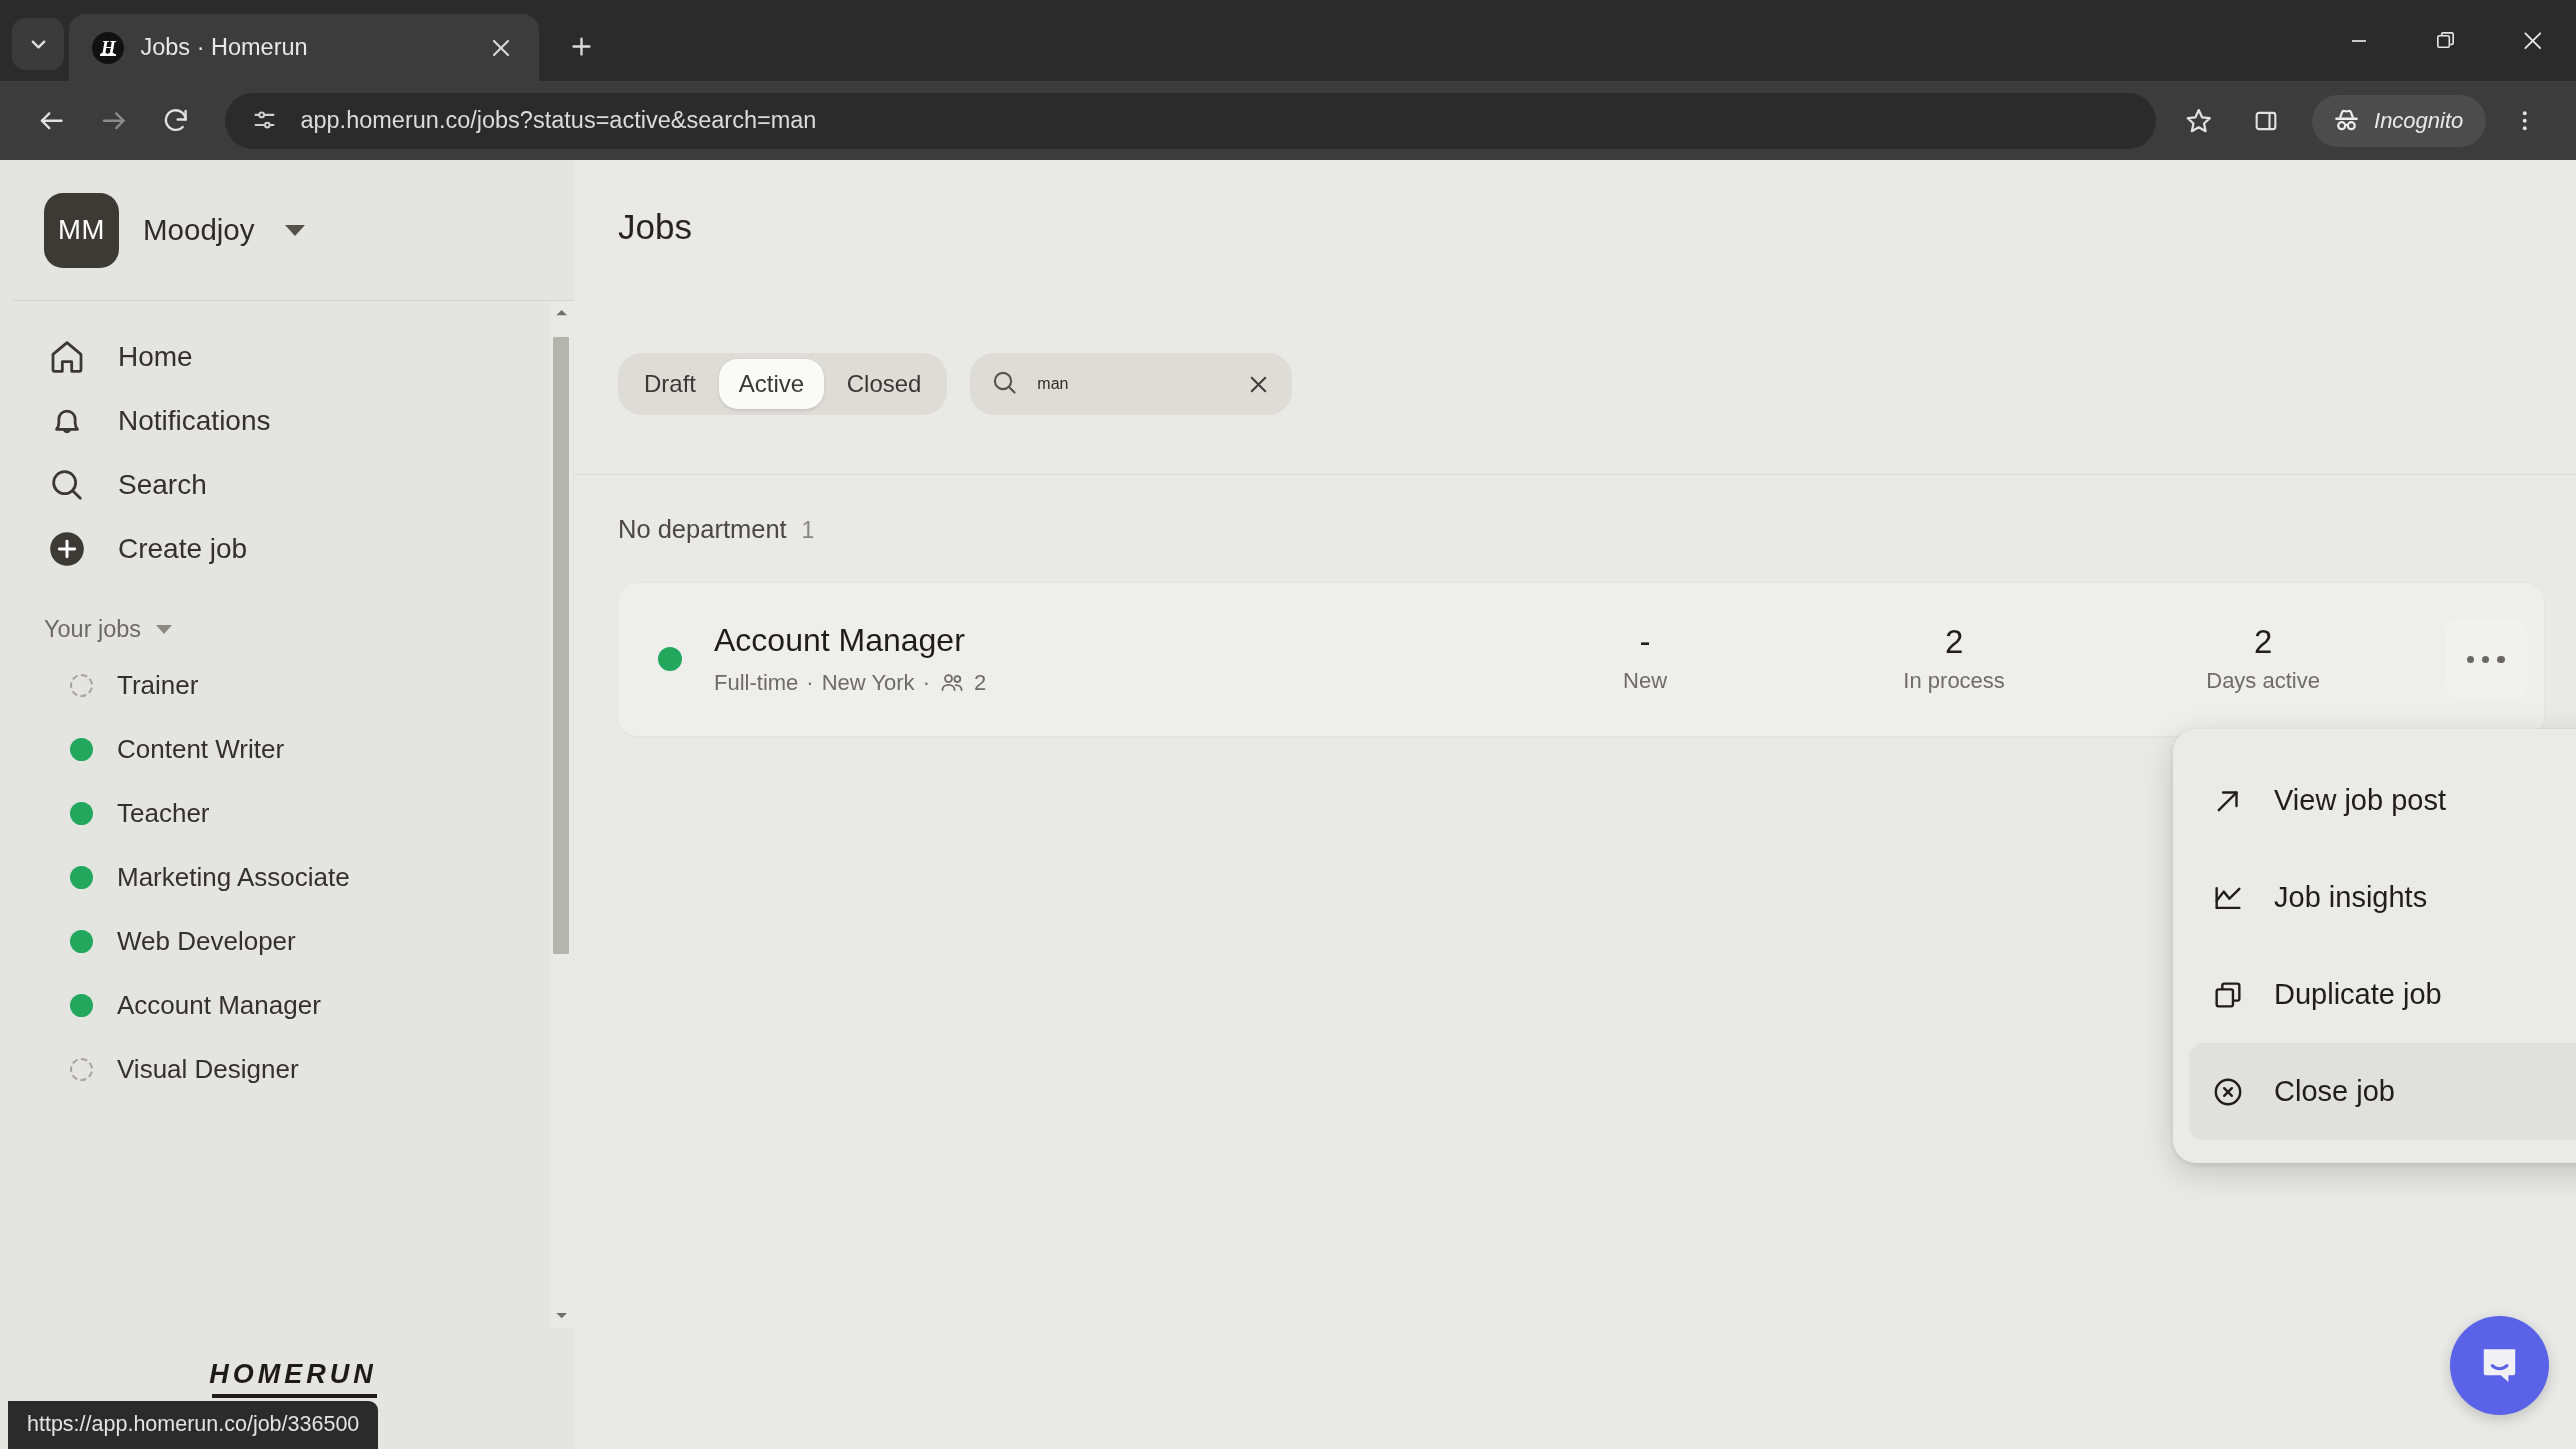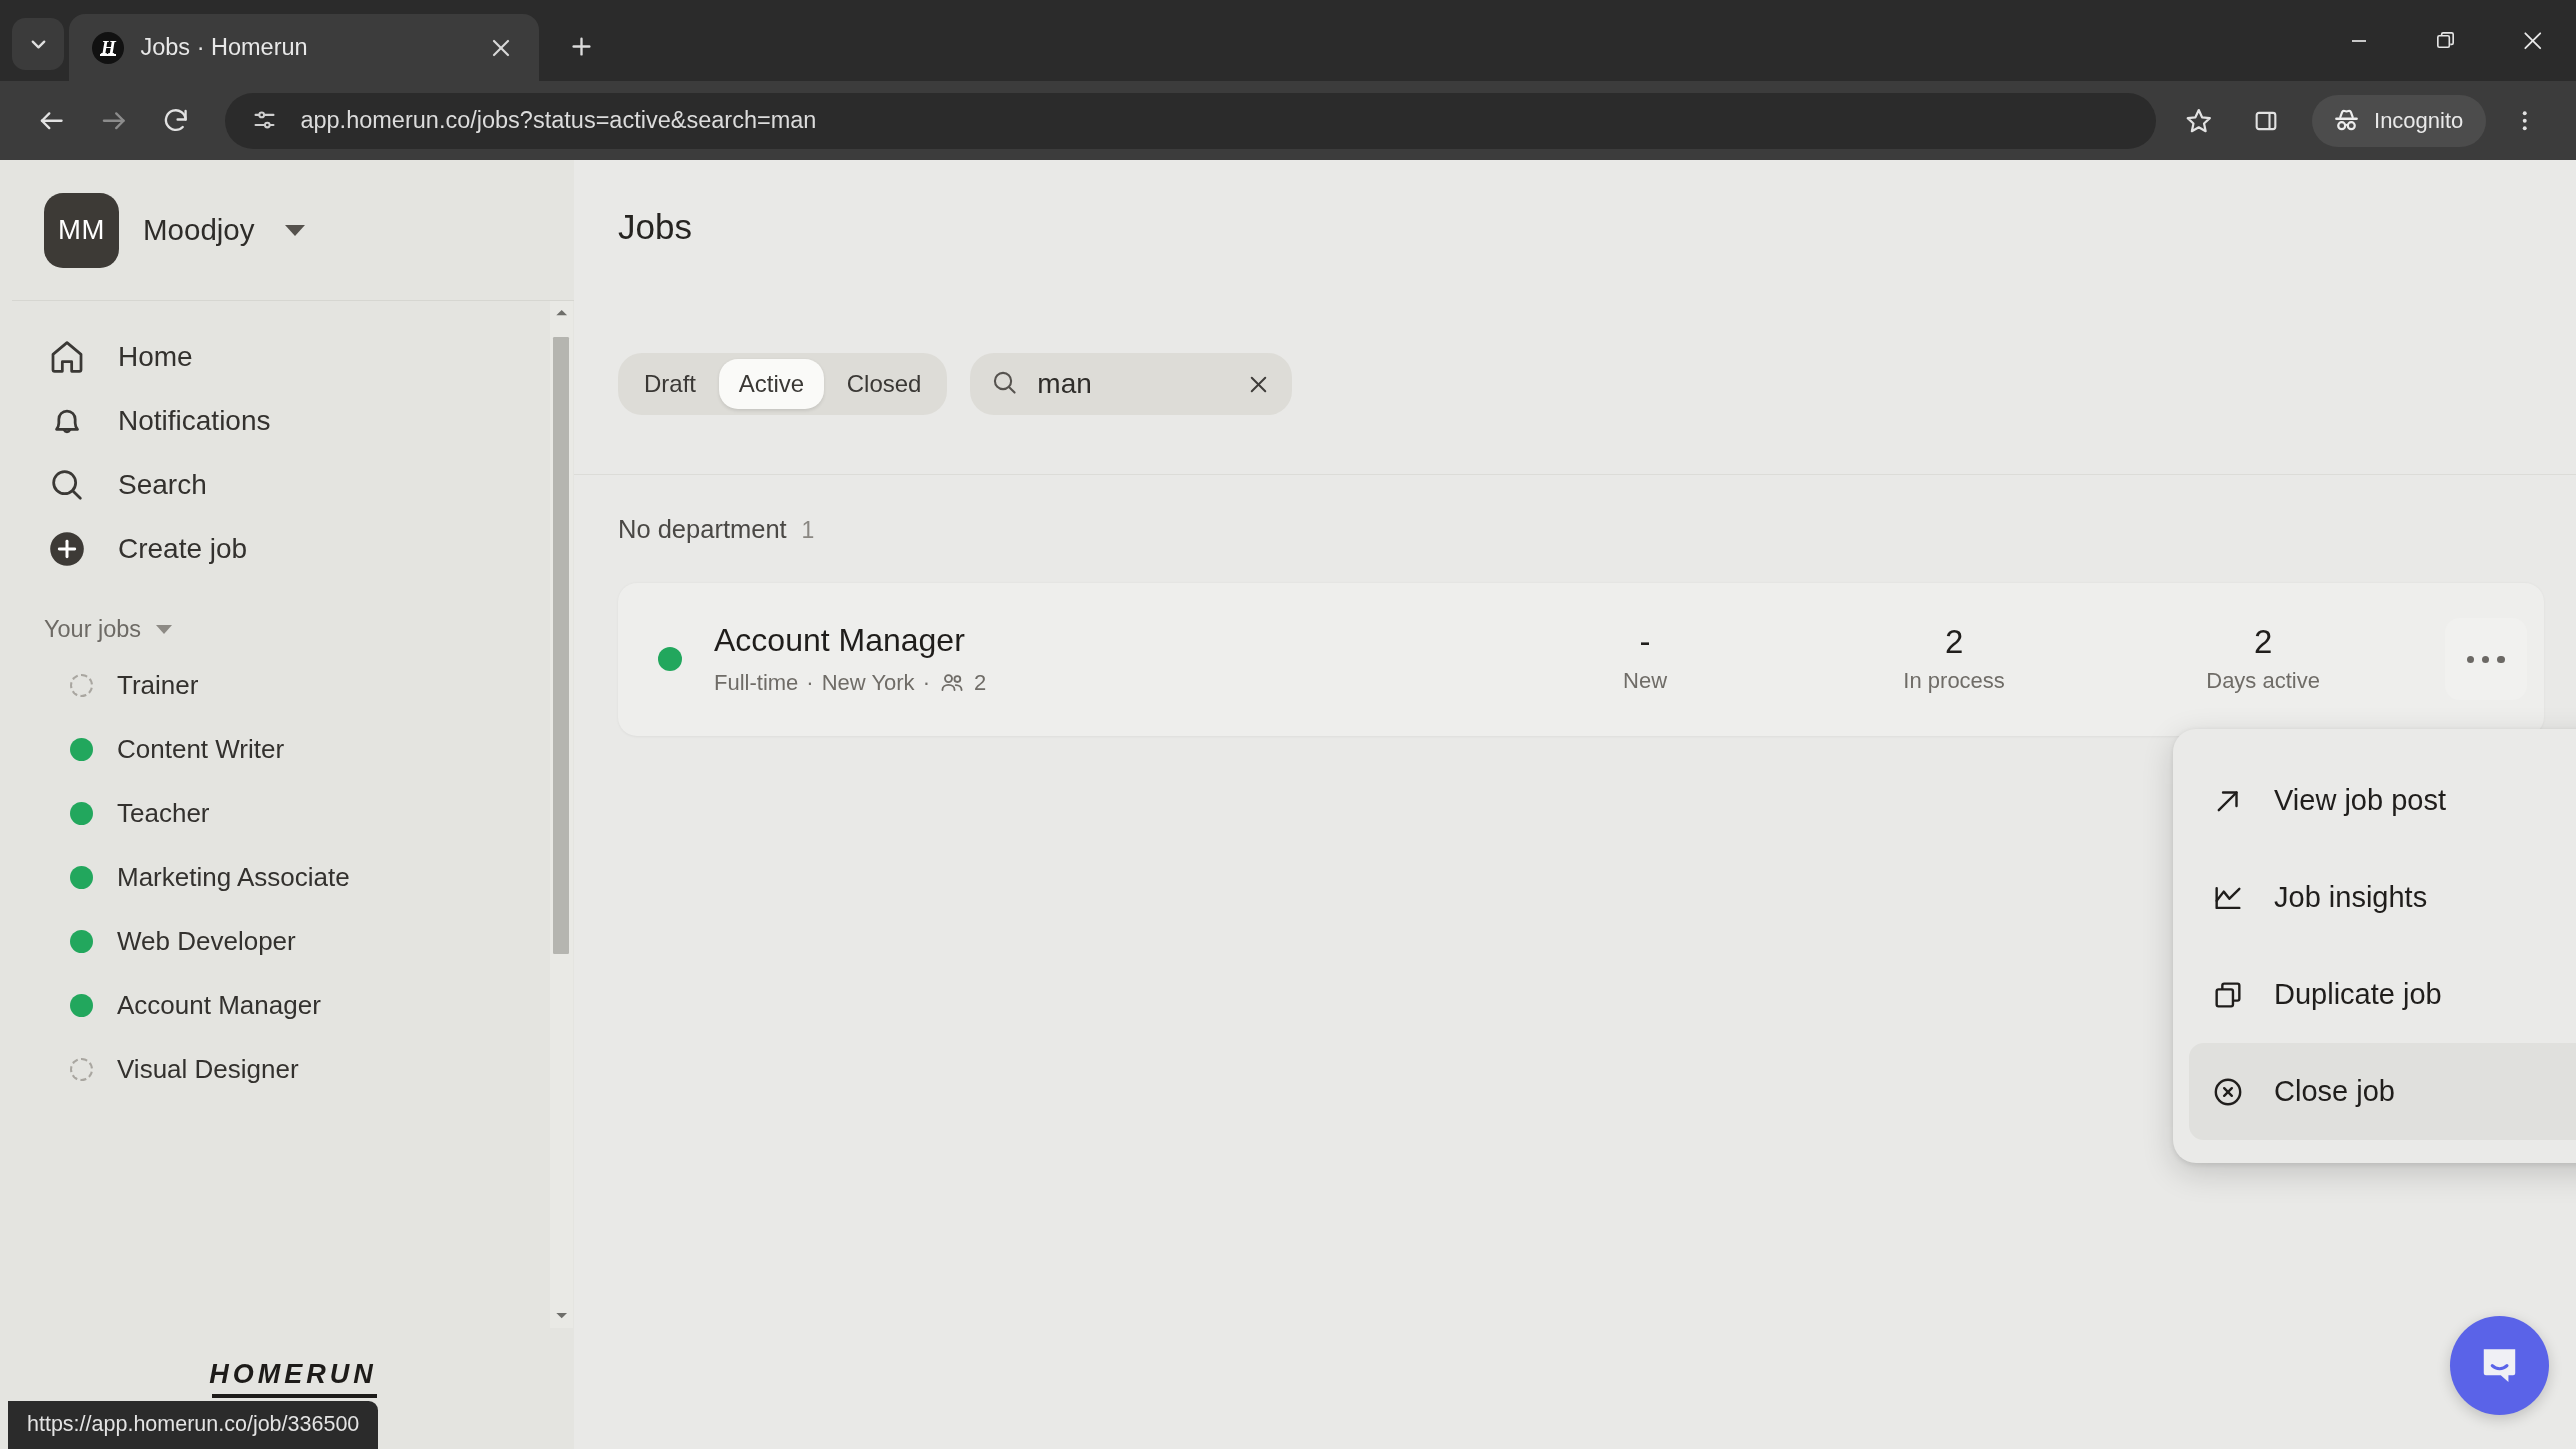--- a/index.html
+++ b/index.html
@@ -115,21 +115,21 @@
   .star-btn { width: 54px; height: 54px; border-radius: 50%; display:flex; align-items:center; justify-content:center; cursor:pointer; flex:0 0 auto; }
   .panel-btn { width: 54px; height: 54px; border-radius: 50%; display:flex; align-items:center; justify-content:center; cursor:pointer; flex:0 0 auto; margin-left: 9.4px;}
   .incognito-pill {
     height: 52px;
     background: #4c4c4c;
     border-radius: 27px;
     display: flex; align-items: center;
     gap: 12px;
     padding: 0 23px 0 19px;
     margin-left: 14.8px;
-    cursor: pointer; flex: 0 0 auto;
+    cursor: pointer; flex: 0 0 auto; font-style: italic;
   }
   .incognito-pill span { color: #e9e9e9; font-size: 22px; }
   .menu-btn { width: 56px; height: 56px; border-radius: 50%; display:flex; align-items:center; justify-content:center; cursor:pointer; flex:0 0 auto; margin-left: 6.7px;}
 
   
   .page {
     position: absolute;
     top: 160px; left: 12px;
     width: 2576px; height: 1289px;
     background: #e4e4e0;
@@ -285,21 +285,21 @@
   .searchbox {
     background: #dddcd7;
     border-radius: 24px;
     height: 62px;
     width: 322px;
     display: flex; align-items: center;
     padding: 0 14.8px 0 20px;
     gap: 17.4px;
     cursor: text;
   }
-  .searchbox .val { flex: 1 1 auto; font-size: 28px; color: #2f2d2a; }
+  .searchbox .val { flex: 1 1 auto; font-size: 16px; color: #2f2d2a; }
   .sb-clear { width: 39px; height: 39px; display:flex; align-items:center; justify-content:center; border-radius:50%; cursor:pointer; flex:0 0 auto;}
 
   .dept-head {
     padding: 40px 0 17.4px 44px;
     display: flex; align-items: baseline; gap: 14.8px;
     flex: 0 0 auto;
   }
   .dept-name { font-size: 25.5px; color: #4a4845; }
   .dept-count { font-size: 23px; color: #8a8782; }
 

